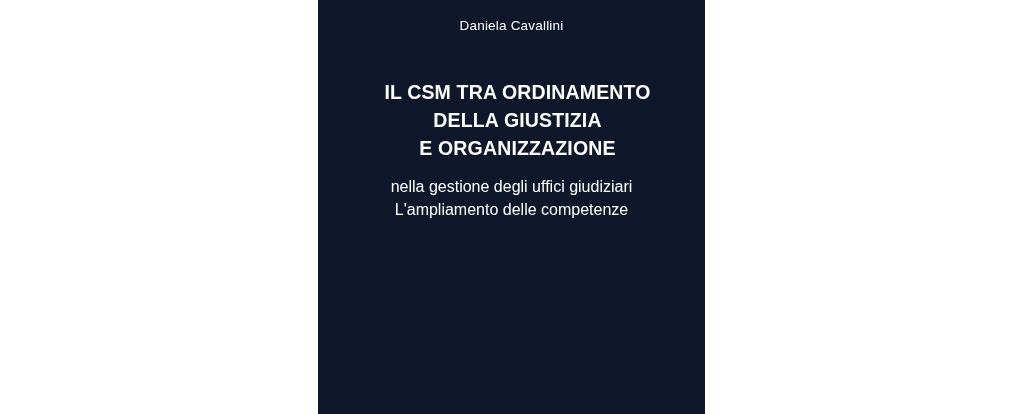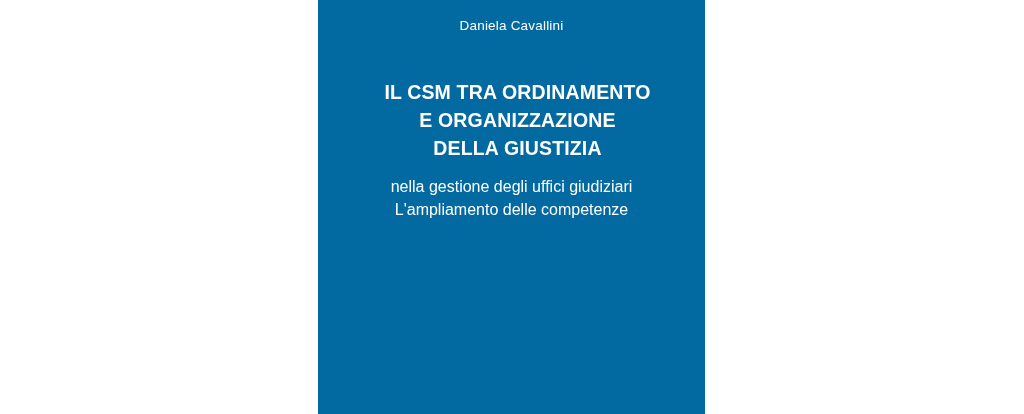--- a/index.html
+++ b/index.html
@@ -18,21 +18,21 @@
     width: 1024px;
     height: 414px;
     background: #ffffff;
   }
   .book-cover {
     position: absolute;
     left: 318px;
     top: 0px;
     width: 387px;
     height: 414px;
-    background: #0369a1;
+    background: #0f172a;
     box-sizing: border-box;
     display: flex;
     flex-direction: column;
     align-items: center;
   }
   .author {
     margin-top: 18px;
     color: #ffffff;
     font-size: 13.5px;
     font-weight: 400;
@@ -83,22 +83,22 @@
 
 <div class="page">
 
   <div class="book-cover">
 
     <div class="author">Daniela Cavallini</div>
 
     <div class="title-block">
       <h1 class="title">
         <span class="title-line">IL CSM TRA ORDINAMENTO</span>
+        <span class="title-line">DELLA GIUSTIZIA</span>
         <span class="title-line">E ORGANIZZAZIONE</span>
-        <span class="title-line">DELLA GIUSTIZIA</span>
       </h1>
     </div>
 
     <div class="subtitle-block">
       <p class="subtitle">
         <span class="subtitle-line">nella gestione degli uffici giudiziari</span>
         <span class="subtitle-line">L'ampliamento delle competenze</span>
       </p>
     </div>
 

